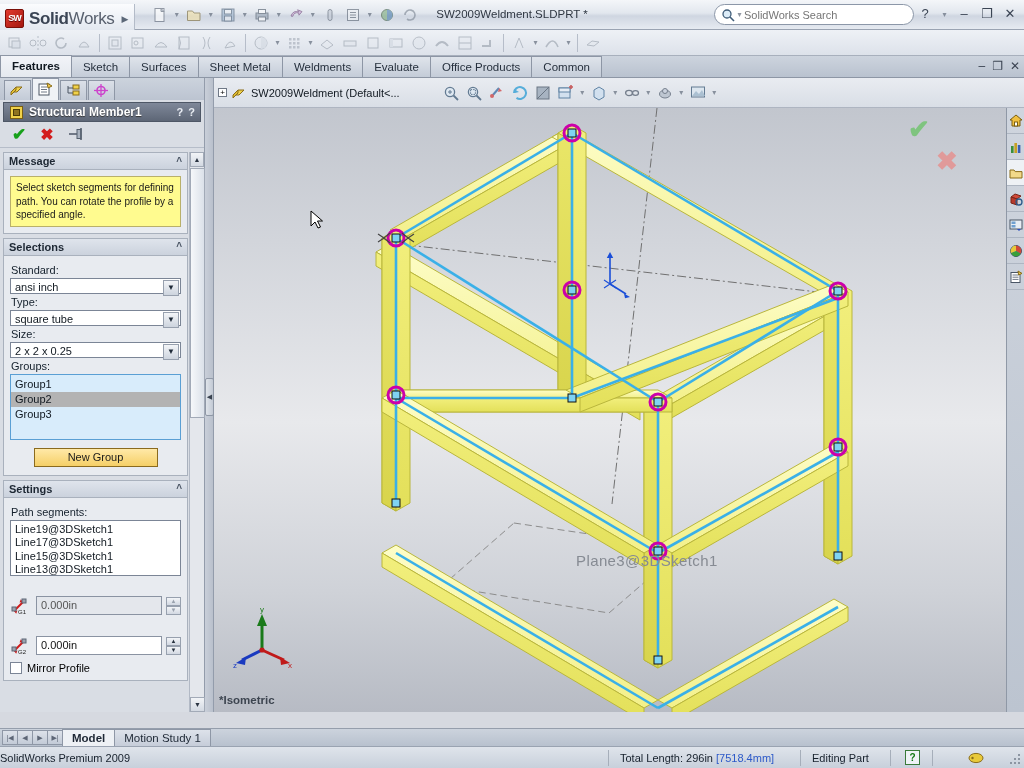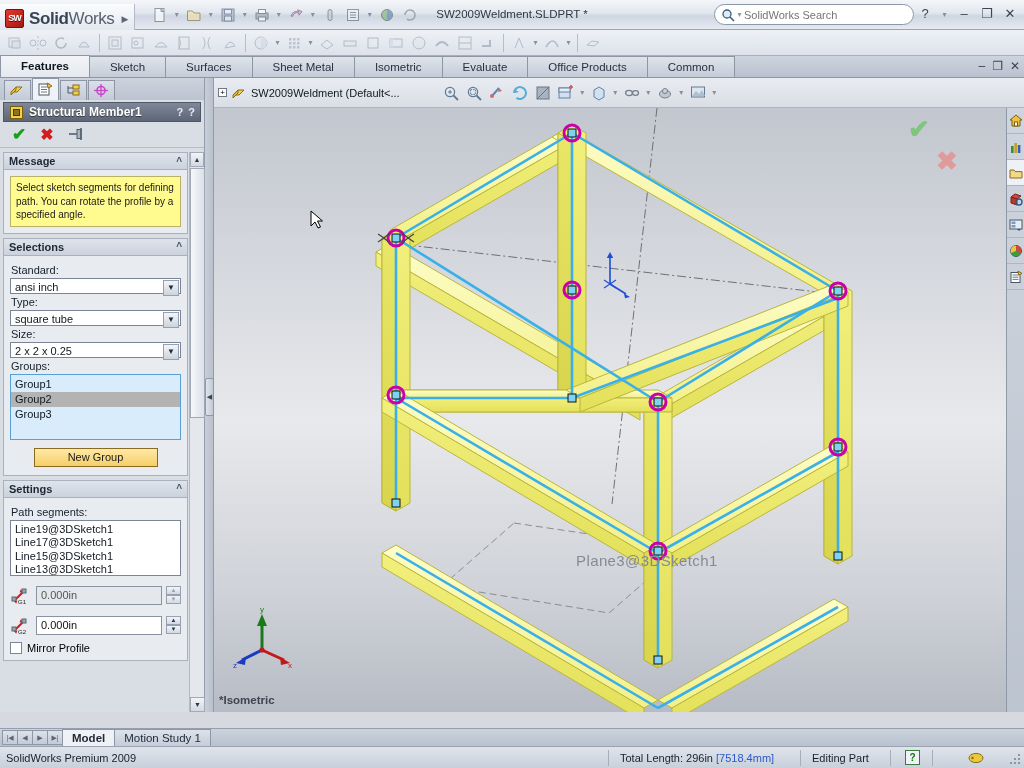--- a/index.html
+++ b/index.html
@@ -76,21 +76,21 @@
   .t2sep { width: 1px; height: 18px; background: #b6bdc9; margin: 0 3px; }
 
   
   .cmtabs {
     position: absolute; left: 0; top: 56px; width: 1024px; height: 22px;
     background: linear-gradient(to bottom,#cdd4de,#b9c2cf);
     border-bottom: 1px solid #8d96a5;
     display: flex; align-items: flex-end;
   }
   .cmtab {
-    height: 21px; line-height: 20px; padding: 0 20px;
+    height: 21px; line-height: 20px; padding: 0 11px;
     font-size: 11.5px; color: #26303d;
     background: linear-gradient(to bottom,#dfe4eb,#c4ccd8);
     border: 1px solid #8d96a5; border-bottom: none; margin-right: -1px;
   }
   .cmtab.active {
     background: linear-gradient(to bottom,#f2f4f8,#e5e9ef);
     font-weight: bold; color: #101820; height: 22px; line-height: 21px;
   }
   .doc-win-btns { position: absolute; right: 4px; top: 3px; display: flex; gap: 7px; align-items: center; }
   .doc-win-btns span { font-size: 12px; color: #3b4452; }
@@ -166,21 +166,21 @@
   .newgroup {
     margin: 8px auto 2px auto; width: 124px; height: 19px; line-height: 17px;
     text-align: center; font-size: 11px;
     background: linear-gradient(to bottom,#ffe9a8,#f5cf67);
     border: 1px solid #8a6a1e; color: #1a1a1a;
   }
   .pathbox {
     background: #fff; border: 1px solid #7b8596; height: 56px;
     font-size: 11px; color: #101820; padding: 2px 4px; line-height: 13.5px; overflow: hidden;
   }
-  .gaprow { display: flex; margin-top: 10px; gap: 4px; }
+  .gaprow { display: flex; align-items: center; margin-top: 20px; gap: 4px; }
   .gapicon { width: 22px; height: 20px; display:flex; align-items:center; justify-content:center; }
   .gapinput {
     flex: 1; height: 19px; border: 1px solid #8a93a2; background: #fff;
     font-size: 11px; color: #111; padding-left: 4px; line-height: 17px;
   }
   .gapinput.disabled { background: #e4e7ec; color: #555; }
   .spin { width: 15px; display: flex; flex-direction: column; }
   .spin div {
     height: 9px; border: 1px solid #97a0ae; font-size: 6px; line-height: 7px; text-align: center;
     background: linear-gradient(to bottom,#f3f5f8,#d2d8e2); color: #28323f;
@@ -280,21 +280,21 @@
   .btab.active { background: #eef1f5; font-weight: bold; }
   .btab.first { }
 
   
   .statusbar {
     position: absolute; left: 0; bottom: 0; width: 1024px; height: 22px;
     background: linear-gradient(to bottom,#dfe4eb,#c8d0db);
     border-top: 1px solid #9aa3b1;
     display: flex; align-items: center; font-size: 11px; color: #16202c;
   }
-  .sb-left { padding-left: 6px; }
+  .sb-left { }
   .sb-total { position: absolute; left: 620px; }
   .sb-total .mm { color: #2c59c8; }
   .sb-edit { position: absolute; left: 812px; }
   .sb-sep { position: absolute; width: 1px; height: 16px; background: #a6aeba; top: 3px; }
   .sb-q {
     position: absolute; left: 905px; top: 3px; width: 15px; height: 15px;
     background: #eff2f6; border: 1px solid #3a7a3a;
     color: #117711; font-weight: bold; font-size: 10px; text-align: center; line-height: 14px;
   }
   .sb-grip { position: absolute; right: 2px; bottom: 2px; width: 12px; height: 12px; }
@@ -537,21 +537,21 @@
           <path d="M3 11 l5-4 7 1 -5 4z" fill="#e3e8ee" stroke="#7b8592"></path>
         </svg>
       </div>
   </div>
 
   <div class="cmtabs">
     <div class="cmtab active">Features</div>
     <div class="cmtab">Sketch</div>
     <div class="cmtab">Surfaces</div>
     <div class="cmtab">Sheet Metal</div>
-    <div class="cmtab">Isometric</div>
+    <div class="cmtab">Weldments</div>
     <div class="cmtab">Evaluate</div>
     <div class="cmtab">Office Products</div>
     <div class="cmtab">Common</div>
     <div class="doc-win-btns">
       <span>–</span>
       <span>❐</span>
       <span>✕</span>
     </div>
   </div>
 

